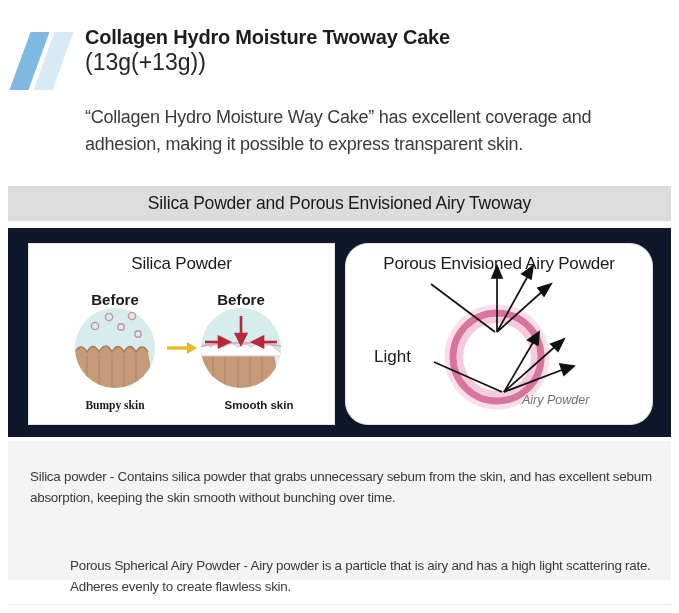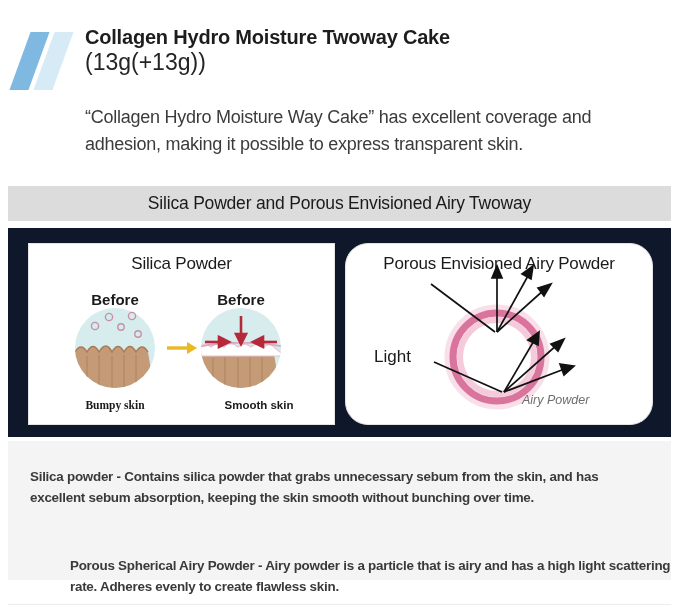--- a/index.html
+++ b/index.html
@@ -74,21 +74,20 @@
     text-align:center;width:120px;top:155px;
   }
   .ba-bot-l{left:26px;font-family:Liberation Serif, serif;}
   .ba-bot-r{left:170px;}
   .svg-abs{position:absolute;left:0;top:0;}
 
   
   .body-wrap{
     position:absolute;left:8px;top:441px;width:663px;height:139px;
     background:#f4f4f4;
-    font-weight:bold;
   }
   .body-p{
     position:absolute;left:22px;width:625px;
     font-size:13.4px;line-height:1.52;color:#3a3a3a;letter-spacing:-0.25px;
   }
   .body-p1{top:13px;}
   .body-p2{top:102px;margin-left:40px;}
   .foot-rule{
     position:absolute;left:8px;top:604px;width:663px;height:1px;
     background:#ececec;

